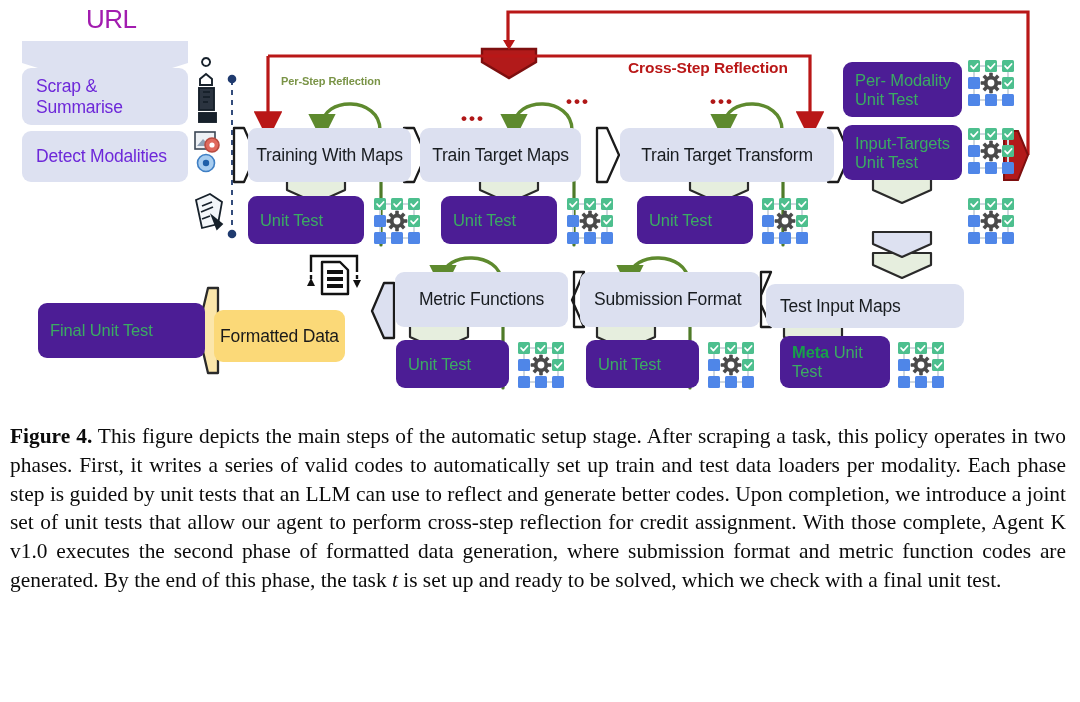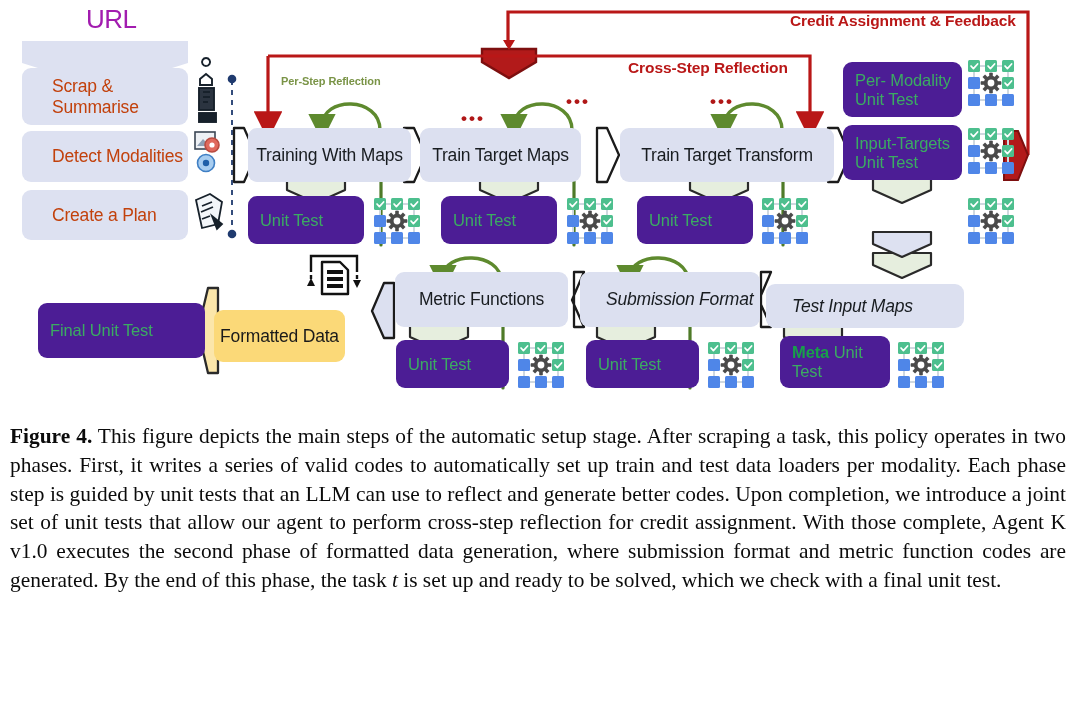--- a/index.html
+++ b/index.html
@@ -20,21 +20,21 @@
   .bluebox {
     background: #dce0f0;
     border-radius: 9px;
     display: flex; align-items: center;
     color: #181c20;
     font-size: 17.5px;
     letter-spacing: -0.2px;
     white-space: nowrap;
   }
   .bluebox.center { justify-content: center; }
-  .bluebox.pad { padding-left: 26px; font-style: italic; }
+  .bluebox.pad { padding-left: 14px; }
 
   
   .greenbox {
     background: #4c1d95;
     border-radius: 9px;
     display: flex; align-items: center;
     color: #3bab62;
     font-size: 16.5px;
     line-height: 1.14;
     letter-spacing: -0.1px;
@@ -49,22 +49,22 @@
     display:flex; align-items:center; justify-content:center;
     color:#1a1a1a; font-size:17.5px;
     letter-spacing:-0.2px;
   }
 
   
   .leftbox {
     background:#dde1f1;
     border-radius:9px;
     display:flex; align-items:center;
-    padding-left:30px;
-    color:#c2410c; font-size:17.5px;
+    padding-left:14px;
+    color:#6d28d9; font-size:17.5px;
     letter-spacing:-0.2px;
   }
 
   .title-url {
     font-size: 26px; color:#a21caf; letter-spacing:-0.5px;
   }
 
   .redlabel {
     color:#b91717; font-weight:700; font-size:15.5px;
     letter-spacing:-0.1px; white-space:nowrap;
@@ -560,25 +560,21 @@
       </div>
 
     <div class="abs title-url" style="left:86px; top:4px;">URL</div>
 
     <div class="abs leftbox" style="left:22px; top:68px; width:166px; height:57px;">
       <span>Scrap &amp; Summarise</span>
     </div>
     <div class="abs leftbox" style="left:22px; top:131px; width:166px; height:51px;">
       <span>Detect Modalities</span>
     </div>
-    <div class="abs leftbox" style="left:22px; top:190px; width:166px; height:50px;">
-      <span>Create a Plan</span>
-    </div>
-
-    <div class="abs redlabel" style="left:790px; top:12px;">Credit Assignment &amp; Feedback</div>
+
     <div class="abs redlabel" style="left:628px; top:59px;">Cross-Step Reflection</div>
     <div class="abs greenlabel" style="left:281px; top:75px;">Per-Step Reflection</div>
 
     <div class="abs reddots" style="left:461px; top:110px;">•••</div>
     <div class="abs reddots" style="left:566px; top:93px;">•••</div>
     <div class="abs reddots" style="left:710px; top:93px;">•••</div>
 
     <div class="abs bluebox center" style="left:248px; top:128px; width:163px; height:54px;">
       <span>Training With Maps</span>
     </div>

